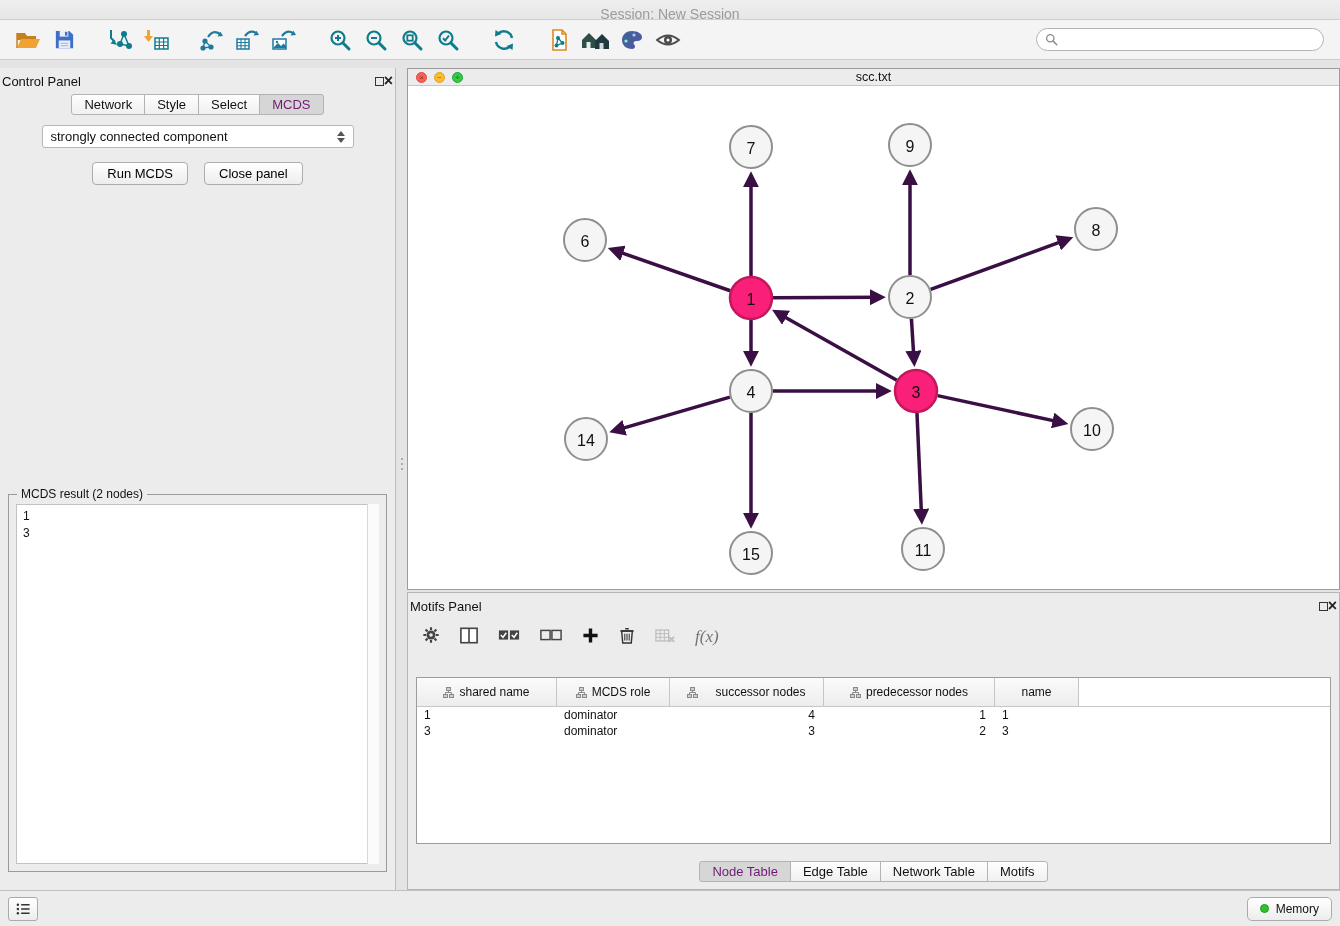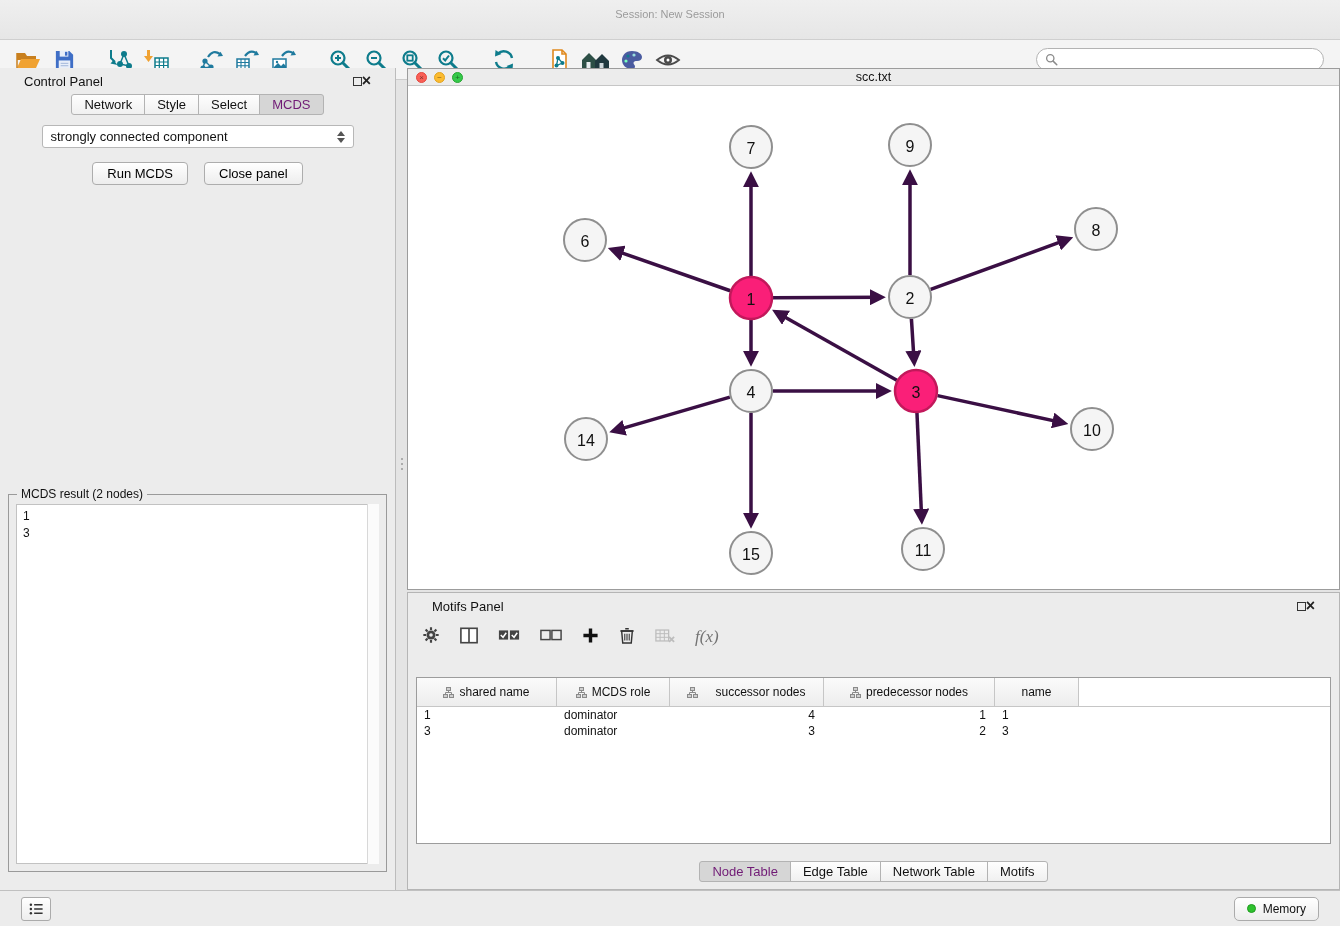--- a/index.html
+++ b/index.html
@@ -5,23 +5,23 @@
   * { box-sizing: border-box; }
   html,body { margin:0; padding:0; }
   body {
     width:1340px; height:926px; position:relative; overflow:hidden;
     background:#e4e4e4; font-family:"Liberation Sans", sans-serif; color:#111;
   }
   svg text { font-family:"Liberation Sans", sans-serif; }
 
   
   .titlebar {
-    height:40px; background:linear-gradient(#efefef,#e6e6e6);
+    height:20px; background:linear-gradient(#efefef,#e6e6e6);
     border-bottom:1px solid #cfcfcf; text-align:center; line-height:28px;
-    font-size:11px; color:#9b9b9b;
+    font-size:14px; color:#9b9b9b;
   }
 
   
   .toolbar {
     height:40px; background:#f4f4f4; border-bottom:1px solid #cccccc;
     display:flex; align-items:center; padding:0 10px;
   }
   .tb-btn { width:36px; height:32px; display:flex; align-items:center; justify-content:center; flex:0 0 auto; }
   .group-gap { margin-left:20px; }
   .search-box {
@@ -29,21 +29,21 @@
     border:1px solid #b3b3b3; border-radius:12px; background:#fff;
     display:flex; align-items:center; padding:0 8px; gap:6px;
   }
   .search-box input { border:none; outline:none; flex:1; font-size:13px; background:transparent; font-family:"Liberation Sans",sans-serif; }
 
   
   .control-panel {
     position:absolute; left:0; top:68px; width:396px; height:822px;
     background:#ececec; border-right:1px solid #bcbcbc;
   }
-  .panel-header { height:26px; display:flex; align-items:center; padding:0 24px; font-size:13px; }
+  .panel-header { height:26px; display:flex; align-items:center; padding:0 2px; font-size:13px; }
   .panel-header .spacer { flex:1; }
   .float-btn { width:9px; height:9px; border:1.5px solid #333; display:inline-block; }
   .close-btn { font-size:16px; font-weight:bold; color:#222; line-height:12px; }
   .cp-tabs, .tp-tabs-row { display:flex; justify-content:center; }
   .tab {
     padding:2px 12px; font-size:13px; border:1px solid #b3b3b3;
     background:linear-gradient(#fefefe,#f0f0f0); margin-left:-1px; color:#111;
   }
   .tab:first-child { border-radius:3px 0 0 3px; margin-left:0; }
   .tab:last-child  { border-radius:0 3px 3px 0; }
@@ -110,21 +110,21 @@
   .trow { display:flex; height:16px; }
   .tcell { display:flex; align-items:center; font-size:12px; overflow:hidden; }
   .col0 { width:140px; } .col1 { width:113px; } .col2 { width:154px;gap:17px; } .col3 { width:171px; } .col4 { width:84px; } .colf { flex:1; }
   .align-left  { justify-content:flex-start; padding-left:7px; }
   .align-right { justify-content:flex-end;  padding-right:9px; }
   .tp-tabs-row { position:absolute; bottom:7px; left:0; right:0; }
 
   
   .status-bar {
     position:absolute; left:0; bottom:0; width:100%; height:36px; background:#ececec;
-    border-top:1px solid #c0c0c0; display:flex; align-items:center; justify-content:space-between; padding:0 21px;
+    border-top:1px solid #c0c0c0; display:flex; align-items:center; justify-content:space-between; padding:0 8px;
   }
   .sb-left-btn { width:30px; height:24px; border:1px solid #ababab; border-radius:3px; background:linear-gradient(#fff,#ededed); display:flex; align-items:center; justify-content:center; }
   .memory-btn { height:24px; padding:0 12px; border:1px solid #ababab; border-radius:5px; background:linear-gradient(#fff,#ededed); display:flex; align-items:center; gap:7px; font-size:12px; }
   .memory-dot { width:9px; height:9px; border-radius:50%; background:#2ec22e; border:1px solid #1f9a1f; }
 </style>
 </head>
 <body>
 
 <div class="titlebar">
   <span>Session: New Session</span>

